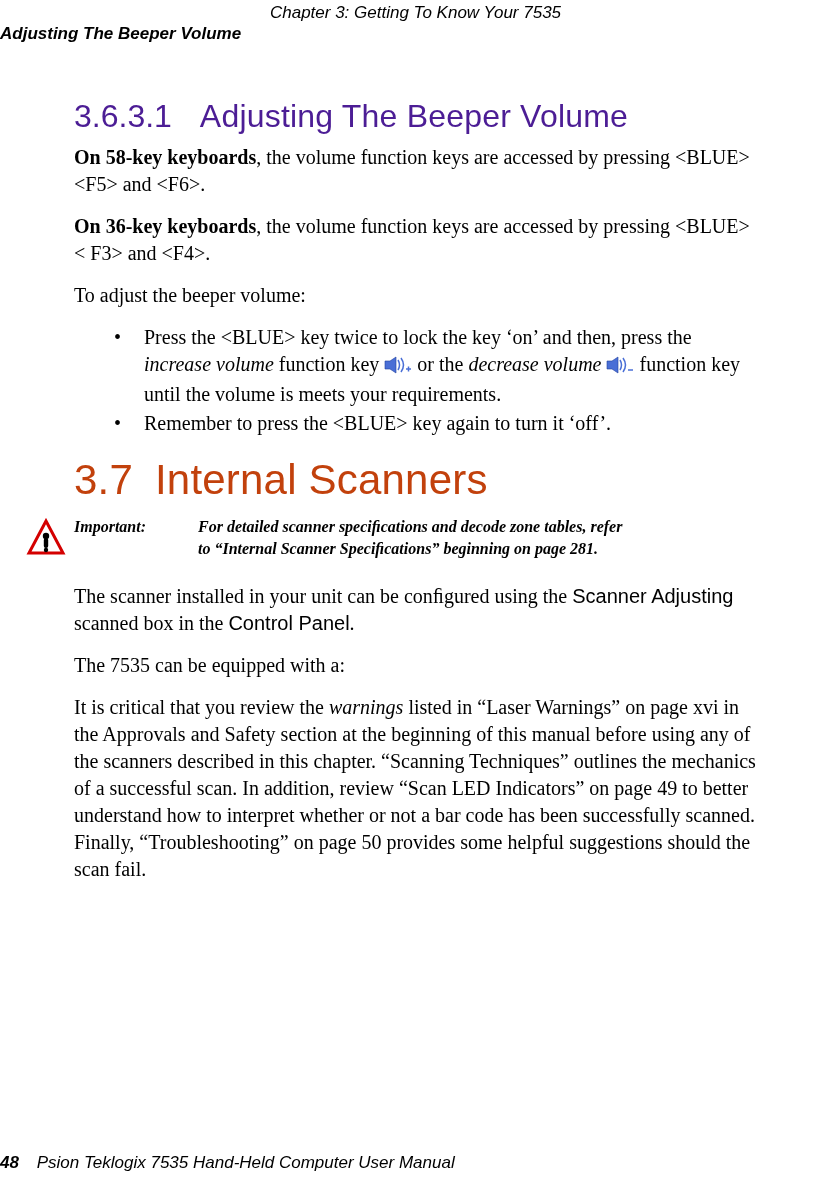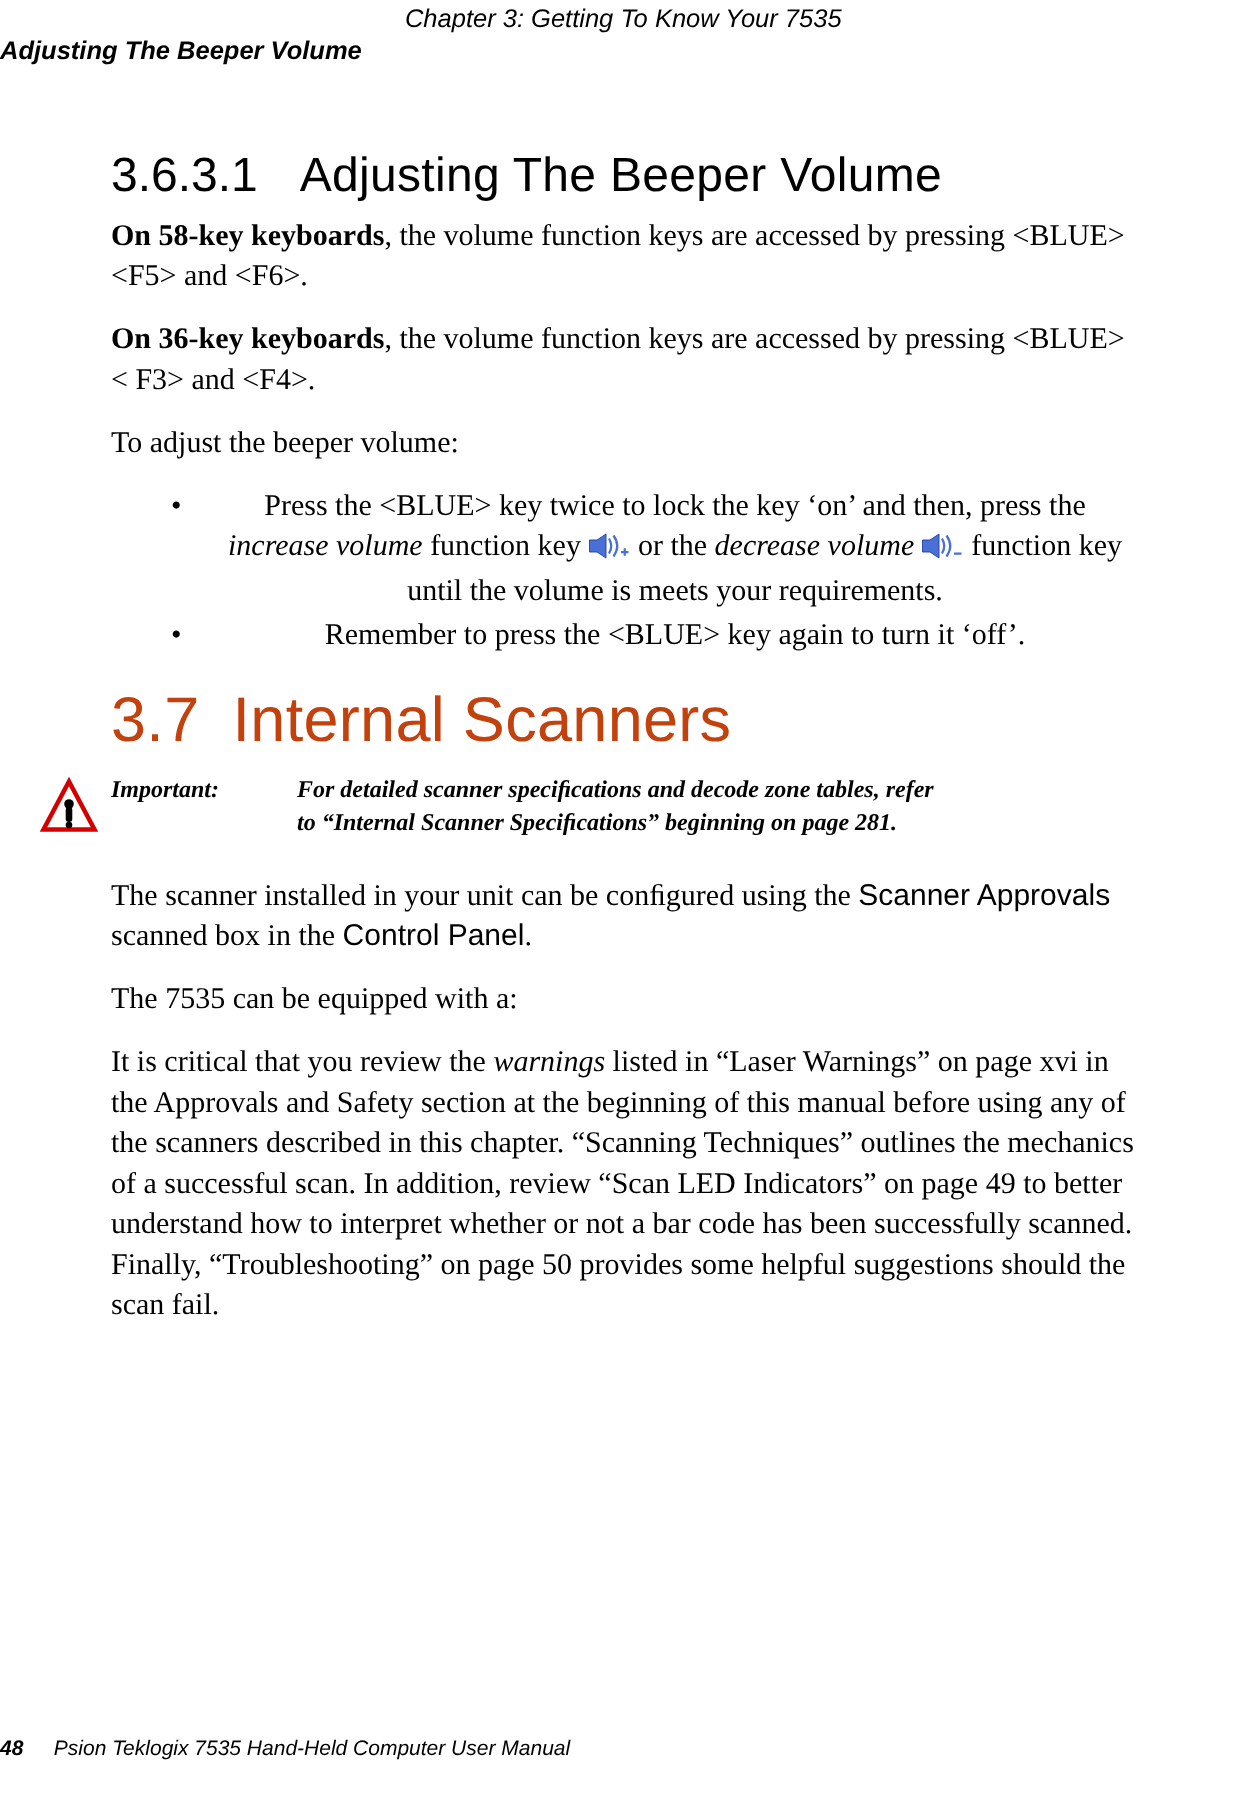--- a/index.html
+++ b/index.html
@@ -26,39 +26,39 @@
     .header .sub { font-weight: bold; }
     .content {
       padding: 50px 0 0 74px;
       width: 756px;
       box-sizing: border-box;
     }
     .h-sub {
       font-family: "Arial Narrow", Arial, Helvetica, sans-serif;
       font-stretch: condensed;
       font-size: 32px;
-      color: #000000;
+      color: #4c1d95;
       margin: 0 0 6px 0;
       font-weight: normal;
       letter-spacing: 0.2px;
     }
     .h-sub .num { margin-right: 28px; letter-spacing: 0; }
     .h-main {
       font-family: "Arial Narrow", Arial, Helvetica, sans-serif;
       font-stretch: condensed;
       font-size: 42px;
       color: #c2410c;
       margin: 14px 0 8px 0;
       font-weight: normal;
       letter-spacing: 0.2px;
     }
     .h-main .num { margin-right: 22px; }
     p { margin: 0 0 15px 0; }
     ul { margin: 4px 0 15px 0; padding: 0 0 0 62px; }
-    li { margin-bottom: 2px; padding-left: 8px; text-align: center; }
+    li { margin-bottom: 2px; padding-left: 8px; }
     li::marker { content: "•   "; }
     .bold { font-weight: bold; }
     .ital { font-style: italic; }
     .ui-font {
       font-family: "Arial Narrow", Arial, Helvetica, sans-serif;
       font-stretch: condensed;
     }
     .important-row {
       margin: 8px 0 18px -48px;
       display: flex;
@@ -73,21 +73,21 @@
       padding-left: 8px;
     }
     .important-text .lbl { display: inline-block; width: 124px; }
     .important-body { padding-left: 124px; display: block; }
     .footer {
       position: absolute;
       bottom: 22px;
       left: 0;
       font-family: Arial, Helvetica, sans-serif;
       font-style: italic;
-      font-size: 14px;
+      font-size: 17px;
     }
     .footer .pg { font-weight: bold; font-style: italic; display: inline-block; width: 32px; }
     .vol-icon { display: inline-block; vertical-align: -3px; }
     .tight-list li { margin-bottom: 0; }
   </style>
 </head>
 <body>
 
 <div class="header">
   <div class="ch">Chapter  3:  Getting To Know Your 7535</div>
@@ -141,21 +141,21 @@
         <circle cx="20" cy="32" r="2.2" fill="#000"></circle>
       </svg>
     </span>
     <div class="important-text">
       <span class="lbl">Important:</span><span>For detailed scanner speciﬁcations and decode zone tables, refer</span>
       <span class="important-body">to “Internal Scanner Speciﬁcations” beginning on page 281.</span>
     </div>
   </div>
 
   <p>
-    <span>The scanner installed in your unit can be conﬁgured using the </span><span class="ui-font">Scanner Approvals</span><span> scanned box in the </span><span class="ui-font">Control Panel</span><span>.</span>
+    <span>The scanner installed in your unit can be conﬁgured using the </span><span class="ui-font">Scanner Adjusting</span><span> scanned box in the </span><span class="ui-font">Control Panel</span><span>.</span>
   </p>
 
   <p style="margin-bottom:4px;">The 7535 can be equipped with a:</p>
 
 
   <p style="margin-top:15px;">
     <span>It is critical that you review the </span><span class="ital">warnings</span><span> listed in “Laser Warnings” on page xvi in the Approvals and Safety section at the beginning of this manual before using any of the scanners described in this chapter. “Scanning Techniques” outlines the mechanics of a successful scan. In addition, review “Scan LED Indicators” on page 49 to better understand how to interpret whether or not a bar code has been successfully scanned. Finally, “Troubleshooting” on page 50 provides some helpful suggestions should the scan fail.</span>
   </p>
 
 </div>

